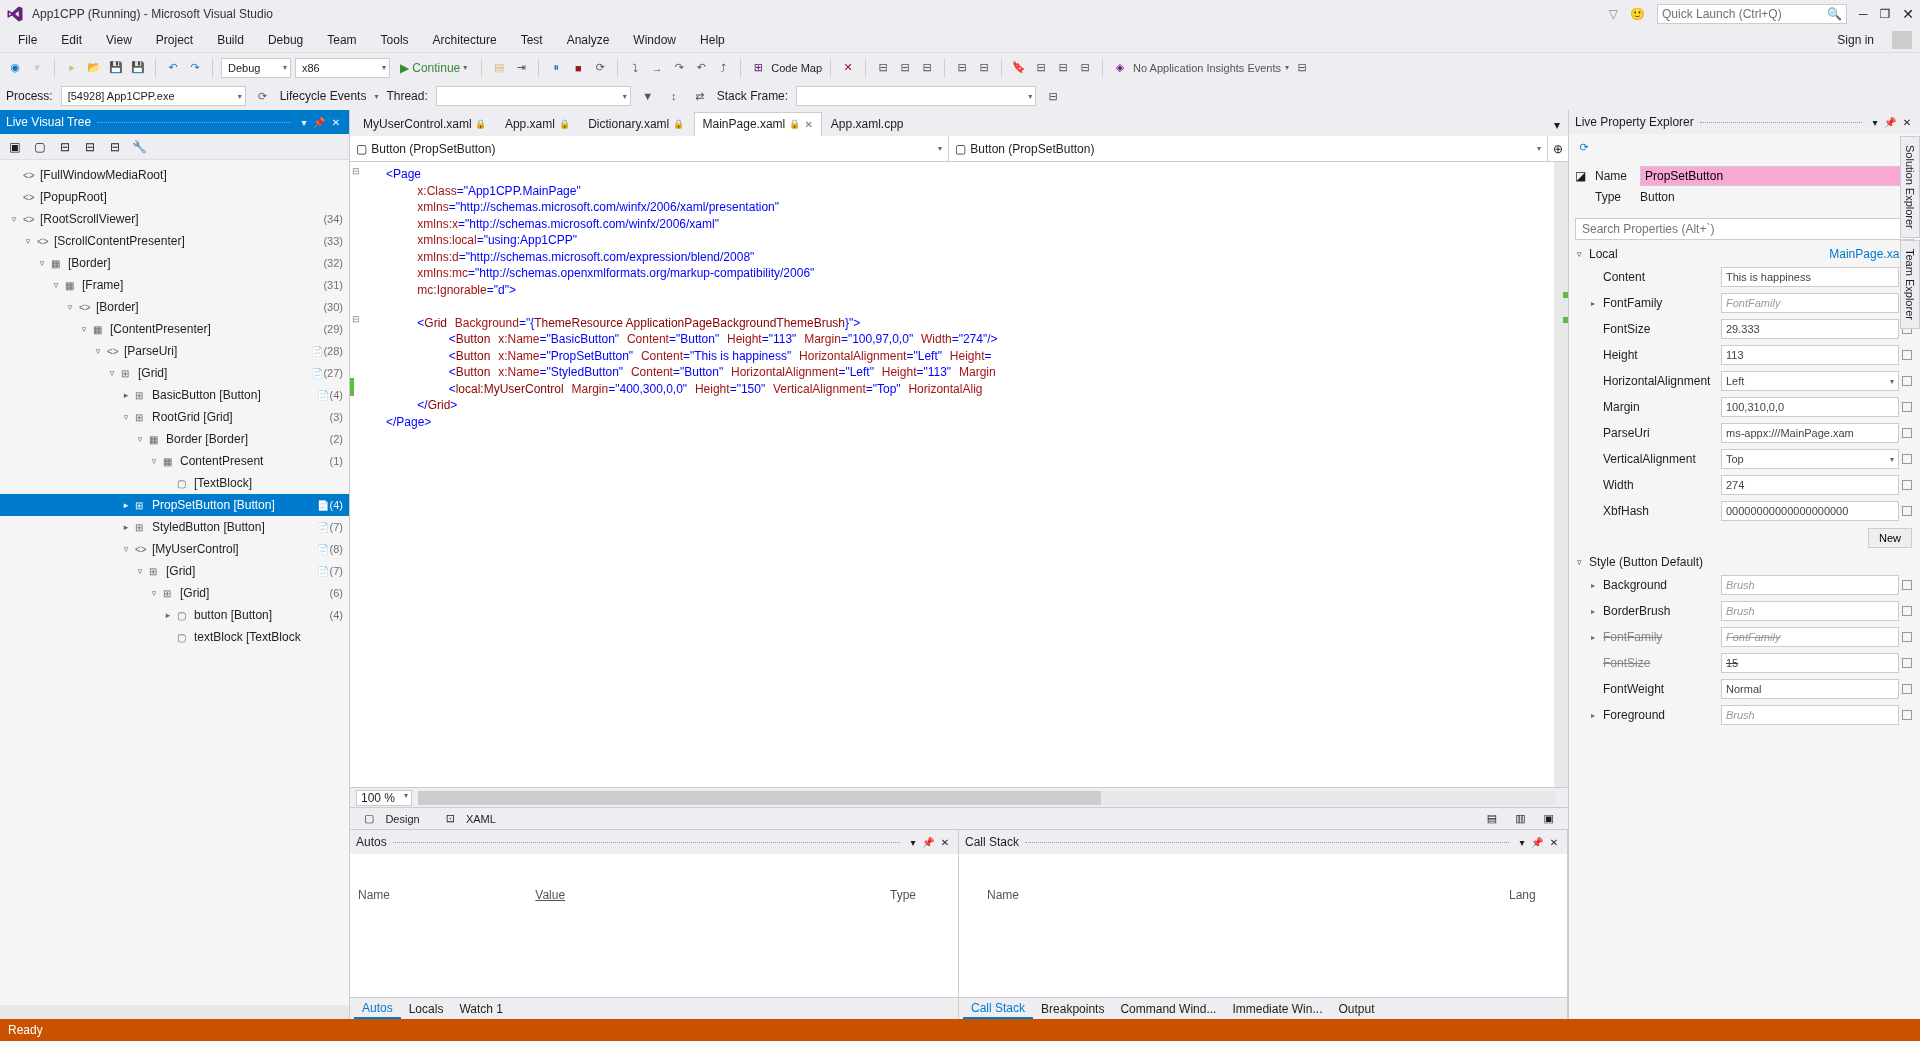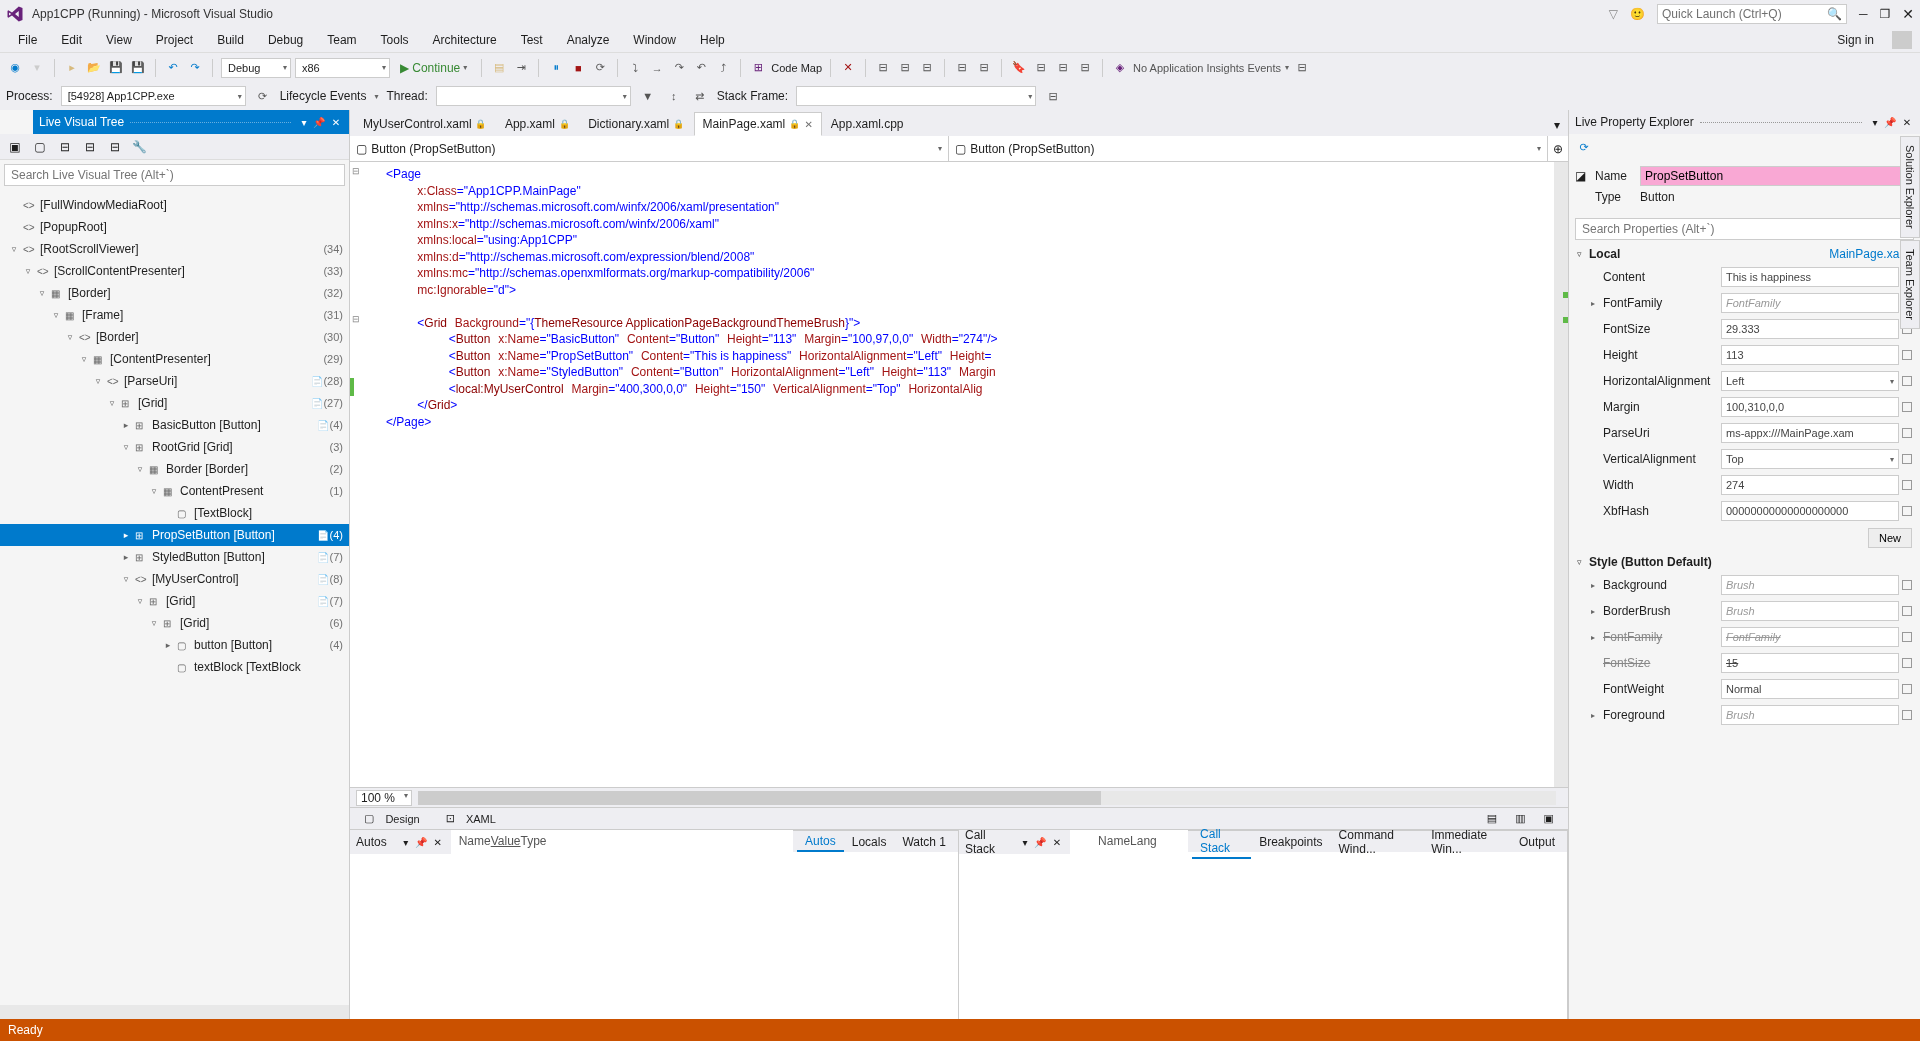--- a/index.html
+++ b/index.html
@@ -14,21 +14,21 @@
 .menubar .right { margin-left: auto; display:flex; align-items:center; gap:8px;}
 .toolbar { height: 30px; background: #eeeef2; border-top: 1px solid #ddd; display: flex; align-items: center; padding: 0 6px; gap: 4px; }
 .toolbar .sep { width: 1px; height: 18px; background: #ccc; margin: 0 4px; }
 .tool-icon { width: 18px; height: 18px; display: inline-flex; align-items: center; justify-content: center; color: #555; font-size: 11px; }
 .tool-drop { border: 1px solid #ccc; background: #fff; height: 20px; padding: 0 16px 0 6px; display: flex; align-items: center; position: relative; font-size: 11px;}
 .tool-drop::after { content: "▾"; position: absolute; right: 3px; color: #666; font-size: 8px;}
 .continue-btn { color: #388a34; display: flex; align-items:center; gap:3px; padding: 0 6px; }
 .toolbar2 { height: 28px; background: #eeeef2; display: flex; align-items: center; padding: 0 6px; gap: 8px; font-size: 11px;}
 .main { display: flex; height: calc(100vh - 28px - 24px - 30px - 28px - 22px); }
 .panel-header { background: #eeeef2; color: #1e1e1e; height: 24px; display: flex; align-items: center; padding: 0 6px; font-size: 12px; position: relative; }
-.panel-header.active { background: #007acc; color: #fff; margin-left: 33px; }
+.panel-header.active { background: #007acc; color: #fff; }
 .panel-header .dots { flex: 1; border-top: 1px dotted #999; margin: 0 6px; height: 0; }
 .panel-header.active .dots { border-color: rgba(255,255,255,0.4); }
 .panel-icons { display: flex; gap: 2px; align-items:center;}
 .panel-icons span { width: 14px; height: 14px; display: inline-flex; align-items: center; justify-content: center; font-size: 10px;}
 .lvt { width: 350px; background: #f5f5f5; border-right: 1px solid #ccc; display: flex; flex-direction: column; }
 .lvt-tools { height: 26px; background:#eeeef2; display:flex; align-items:center; padding: 0 4px; gap: 3px; border-bottom: 1px solid #ddd;}
 .lvt-tools span { width: 22px; height: 20px; display: inline-flex; align-items:center; justify-content:center; border: 1px solid transparent;}
 .lvt-search { padding: 4px; }
 .lvt-search input { width: 100%; border: 1px solid #ccc; padding: 3px 20px 3px 6px; color:#717171;}
 .tree { flex: 1; overflow-y: auto; background: #f5f5f5; padding: 4px 0; }
@@ -57,37 +57,37 @@
 .code .blue { color: #0000ff; }
 .code .red { color: #a31515; }
 .code .brown { color: #8b0000; }
 .scrollstrip { width: 14px; background: #e8e8e8; position: relative;}
 .editor-footer { height: 20px; background: #eeeef2; border-top: 1px solid #ccc; display: flex; align-items: center; padding: 0 6px; font-size: 11px;}
 .editor-footer .zoom { border: 1px solid #ccc; background:#fff; padding: 0 16px 0 4px; position:relative;}
 .editor-footer .zoom::after {content:"▾"; position:absolute; right:3px; font-size:8px; color:#666;}
 .design-tabs { height: 22px; background: #eeeef2; display: flex; align-items: center; padding: 0 6px; gap: 2px; border-top:1px solid #ccc;}
 .design-tabs span { padding: 2px 8px; font-size: 11px; display:flex; align-items:center; gap:3px;}
 .bottom-panels { height: 190px; display: flex; border-top: 1px solid #ccc;}
-.bp { flex: 1; display: flex; flex-direction: row; background: #fff; border-right: 1px solid #ccc;}
+.bp { flex: 1; display: flex; flex-direction: column; background: #fff; border-right: 1px solid #ccc; gap: 30px;}
 .bp-body { flex: 1; background: #fff;}
 .bp-cols { display: flex; padding: 4px 8px; font-size: 11px; color: #555;}
 .bp-tabs { height: 22px; background: #eeeef2; display: flex; align-items: center; padding: 0 4px; font-size: 11px; border-top: 1px solid #ccc;}
 .bp-tabs span { padding: 2px 8px;}
 .bp-tabs span.active { color: #007acc; border-bottom: 2px solid #007acc;}
 .lpe { width: 352px; background: #f5f5f5; border-left: 1px solid #ccc; display: flex; flex-direction: column;}
 .lpe-top { padding: 6px; background: #f5f5f5;}
 .lpe-row { display: flex; align-items: center; margin-bottom: 4px; font-size: 11px;}
 .lpe-row .lbl { width: 45px; }
 .lpe-row input { flex: 1; border: 1px solid #ccc; padding: 2px 4px; background: #f9a8d4;}
 .lpe-search { padding: 4px 6px; }
 .lpe-search input { width: 100%; border: 1px solid #ccc; padding: 3px 20px 3px 6px; color:#717171;}
 .lpe-body { flex: 1; overflow-y: auto; background: #f5f5f5; padding: 0 4px;}
 .prop-group { display: flex; align-items: center; padding: 3px 4px; font-size: 11px;}
 .prop-group .exp { width: 12px; font-size: 9px; color: #444;}
-.prop-group .gname { flex: 1; font-weight: 700;}
+.prop-group .gname { flex: 1; font-weight: 400;}
 .prop-group .link { color: #007acc;}
 .prop-row { display: flex; align-items: center; padding: 2px 4px 2px 18px; font-size: 11px; height: 26px;}
 .prop-row .pexp { width: 12px; font-size: 8px; color: #666;}
 .prop-row .pname { width: 118px; overflow:hidden; text-overflow:ellipsis;}
 .prop-row .pval { flex: 1; }
 .prop-row .pval input, .prop-row .pval .pvbox { width: 100%; border: 1px solid #ccc; padding: 2px 4px; background: #fff; font-size:11px; height: 20px;}
 .prop-row .pval .pvbox { display:flex; align-items:center; color:#444;}
 .prop-row .pval .pvbox.gray { color: #999; font-style: italic;}
 .prop-row .pval .sel { position: relative; padding-right: 18px;}
 .prop-row .pval .sel::after { content:"▾"; position:absolute; right:4px; font-size:8px; color:#666;}
@@ -226,21 +226,20 @@
       </div>
     </div>
     <div class="lvt-tools">
       <span>▣</span>
       <span>▢</span>
       <span>⊟</span>
       <span>⊟</span>
       <span>⊟</span>
       <span>🔧</span>
     </div>
-    <div class="lvt-search"><input placeholder="Search Live Visual Tree (Alt+`)" style=""></div>
     <div class="tree" id="lvt-tree">
         <div class="tree-row" style="padding-left: 8px;">
           <span class="exp"></span>
           <span class="ico">&lt;&gt;</span>
           <span class="lbl">[FullWindowMediaRoot]</span>
           <span class="cnt"></span>
         </div>
         <div class="tree-row" style="padding-left: 8px;">
           <span class="exp"></span>
           <span class="ico">&lt;&gt;</span>

